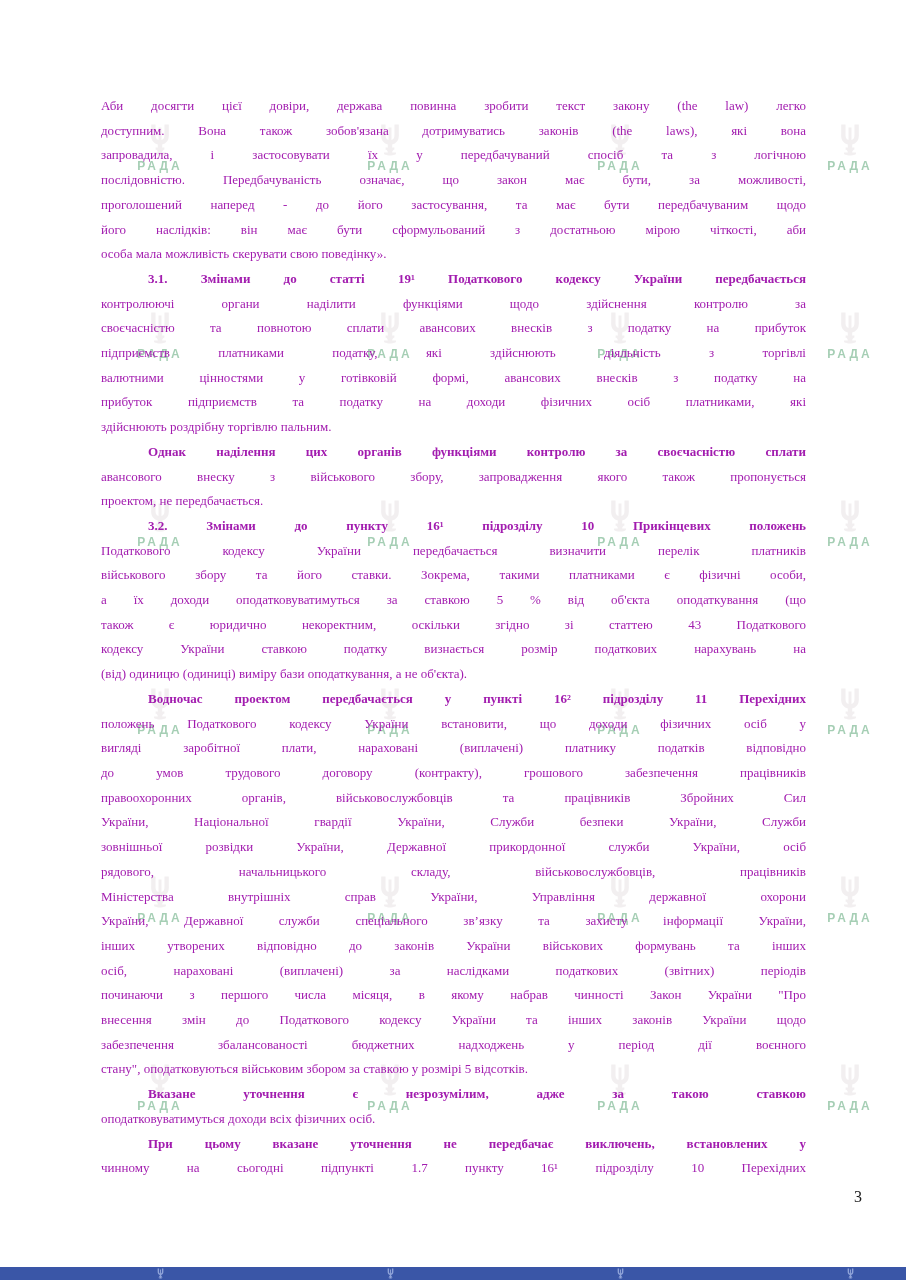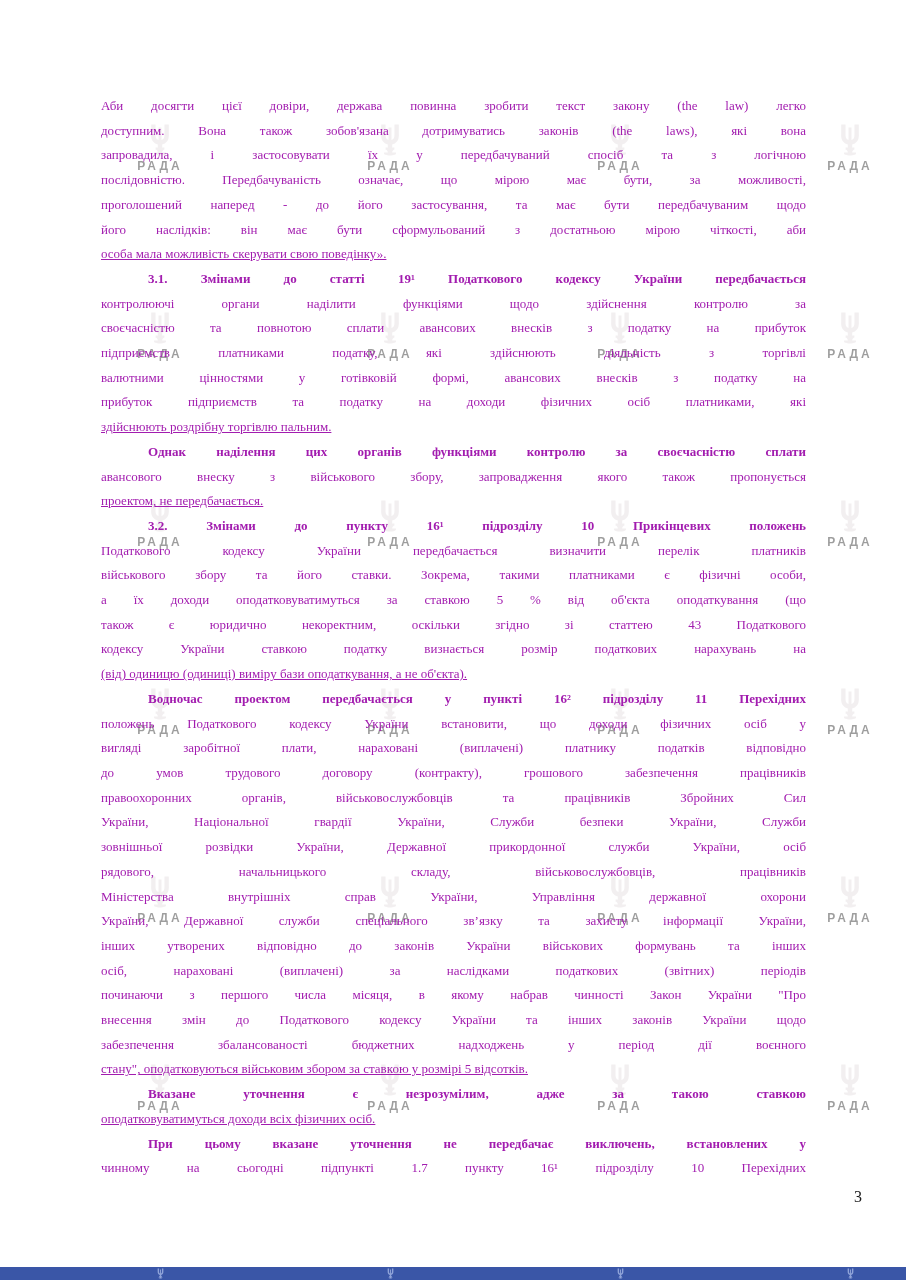--- a/index.html
+++ b/index.html
@@ -12,30 +12,30 @@
     color:#1a1a1a;
   }
   
   .wm-layer{position:absolute;left:0;top:0;width:100%;height:100%;pointer-events:none;}
   .wm-group{position:absolute;width:90px;text-align:center;}
   .wm-group svg{display:block;margin:0 auto;opacity:.13;color:#a08a94;}
   .wm-label{
     display:block;margin-top:2px;
     font-family:"Liberation Sans","DejaVu Sans",sans-serif;
     font-size:12px;font-weight:bold;letter-spacing:3px;
-    color:#000000;opacity:.38;
+    color:#15803d;opacity:.38;
   }
   
   .content{
     position:absolute;left:101px;top:94px;width:705px;
     font-size:13px;line-height:24.7px;
     color:#a21caf;
   }
   .line{text-align:justify;text-align-last:justify;white-space:normal;}
-  .line.flush{text-align:center;text-align-last:left;text-decoration:underline;}
+  .line.flush{text-align:center;text-align-last:left;}
   .line.indent{text-indent:47px;font-weight:bold;}
   
   .pagenum{
     position:absolute;top:1188px;right:44px;
     font-size:16px;color:#1a1a1a;
   }
   
   .footer-band{
     position:absolute;left:0;bottom:0;width:100%;height:13px;
     background:#3a56a7;
@@ -118,21 +118,21 @@
             <path fill="currentColor" d="M5 2 v15 c0 7 4 11 9 12 v4 h-3 v3 c2 1 3 2 3 4 h-5 c-1 3 3 4 8 4 s9-1 8-4 h-5 c0-2 1-3 3-4 v-3 h-3 v-4 c5-1 9-5 9-12 V2 h-6 v14 c0 4-1 6-4 7 V6 h-4 v17 c-3-1-4-3-4-7 V2 Z"></path>
           </svg></span><span class="wm-label">РАДА</span></div>
       <div class="wm-group" style="left: 805px; top: 1063px;"><span><svg width="26" height="34" viewBox="0 0 34 46" xmlns="http://www.w3.org/2000/svg">
             <path fill="currentColor" d="M5 2 v15 c0 7 4 11 9 12 v4 h-3 v3 c2 1 3 2 3 4 h-5 c-1 3 3 4 8 4 s9-1 8-4 h-5 c0-2 1-3 3-4 v-3 h-3 v-4 c5-1 9-5 9-12 V2 h-6 v14 c0 4-1 6-4 7 V6 h-4 v17 c-3-1-4-3-4-7 V2 Z"></path>
           </svg></span><span class="wm-label">РАДА</span></div>
     </div>
   <div class="content">
       <div class="line">Аби досягти цієї довіри, держава повинна зробити текст закону (the law) легко</div>
       <div class="line">доступним. Вона також зобов'язана дотримуватись законів (the laws), які вона</div>
       <div class="line">запровадила, і застосовувати їх у передбачуваний спосіб та з логічною</div>
-      <div class="line">послідовністю. Передбачуваність означає, що мірою має бути, за можливості,</div>
+      <div class="line">послідовністю. Передбачуваність означає, що закон має бути, за можливості,</div>
       <div class="line">проголошений наперед - до його застосування, та має бути передбачуваним щодо</div>
       <div class="line">його наслідків: він має бути сформульований з достатньою мірою чіткості, аби</div>
       <div class="line flush">особа мала можливість скерувати свою поведінку».</div>
       <div class="line indent">3.1. Змінами до статті 19¹ Податкового кодексу України передбачається</div>
       <div class="line">контролюючі органи наділити функціями щодо здійснення контролю за</div>
       <div class="line">своєчасністю та повнотою сплати авансових внесків з податку на прибуток</div>
       <div class="line">підприємств платниками податку, які здійснюють діяльність з торгівлі</div>
       <div class="line">валютними цінностями у готівковій формі, авансових внесків з податку на</div>
       <div class="line">прибуток підприємств та податку на доходи фізичних осіб платниками, які</div>
       <div class="line flush">здійснюють роздрібну торгівлю пальним.</div>

